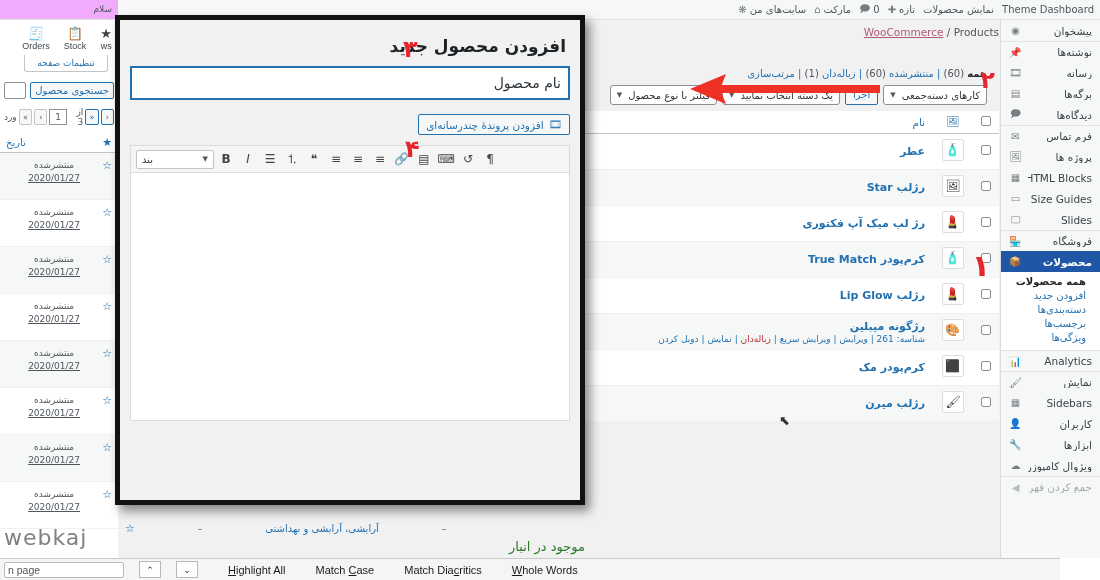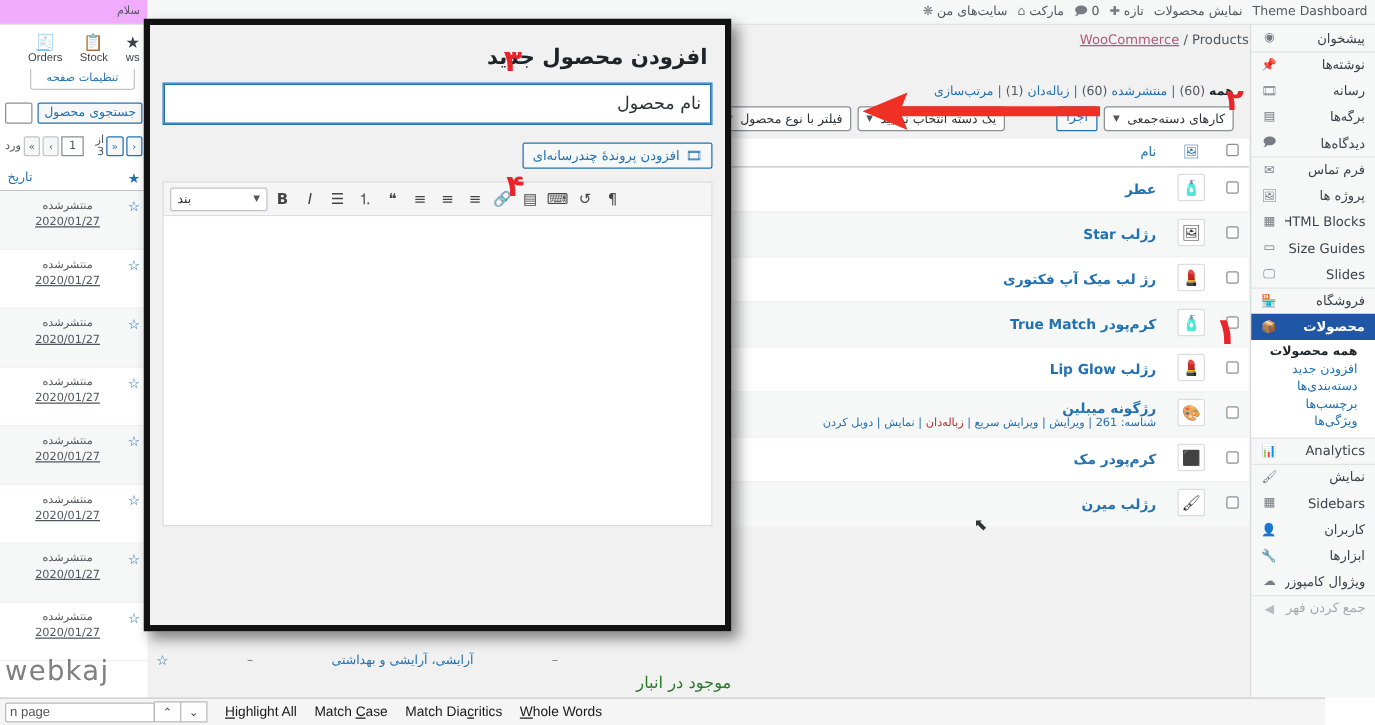--- a/index.html
+++ b/index.html
@@ -11,21 +11,21 @@
     font-family: "DejaVu Sans", "Liberation Sans", sans-serif;
     font-size: 12px;
     color: #32373c;
   }
   #root { position: relative; width: 1100px; height: 580px; overflow: hidden; background:#fff; }
 
   
   .findbar {
     position: absolute; left:0; bottom:0; width:1060px; height:22px;
     background:#f5f5f5; border-top:1px solid #c9c9c9;
-    direction: ltr; display:flex; align-items:center; gap:0px;
+    direction: ltr; display:flex; align-items:center; gap:16px;
     font-family:"Liberation Sans", sans-serif; font-size:11px; color:#1a1a1a;
     z-index: 80;
   }
   .findbar .fb-input {
     width:120px; height:16px; margin-left:4px; background:#fff;
     border:1px solid #b9b9b9; border-radius:2px;
     font-size:10.5px; color:#555; padding:0 3px; line-height:15px;
     white-space:nowrap; overflow:hidden;
   }
   .findbar .fb-nav {
@@ -103,21 +103,21 @@
     padding:6px 12px 6px 0; justify-content:flex-start;
   }
   .select-box {
     border:1px solid #8c8f94; background:#fff; border-radius:3px;
     font-size:10px; padding:2px 6px; color:#2c3338; white-space:nowrap;
     display:flex; align-items:center; gap:6px; height:20px;
   }
   .select-box .caret { font-size:7px; color:#50575e; }
   .btn-apply {
     border:1px solid #2271b1; color:#2271b1; background:#f6f7f7;
-    font-size:10px; padding:2px 7px; border-radius:2px; height:20px; line-height:14px;margin-left:36px;
+    font-size:10px; padding:2px 7px; border-radius:2px; height:20px; line-height:14px;
   }
 
   table.wp-list { width:100%; border-collapse:collapse; background:#fff; }
   table.wp-list thead th {
     background:#fff; border-bottom:1px solid #c3c4c7; height:22px;
     font-size:10.5px; color:#2271b1; font-weight:normal; padding:0 8px;
   }
   table.wp-list tbody td { border-bottom:1px solid #f0f0f1; padding:5px 8px; vertical-align:middle; }
   table.wp-list tbody tr:nth-child(even) { background:#f6f7f7; }
   .cb-col { width:22px; text-align:center; }

